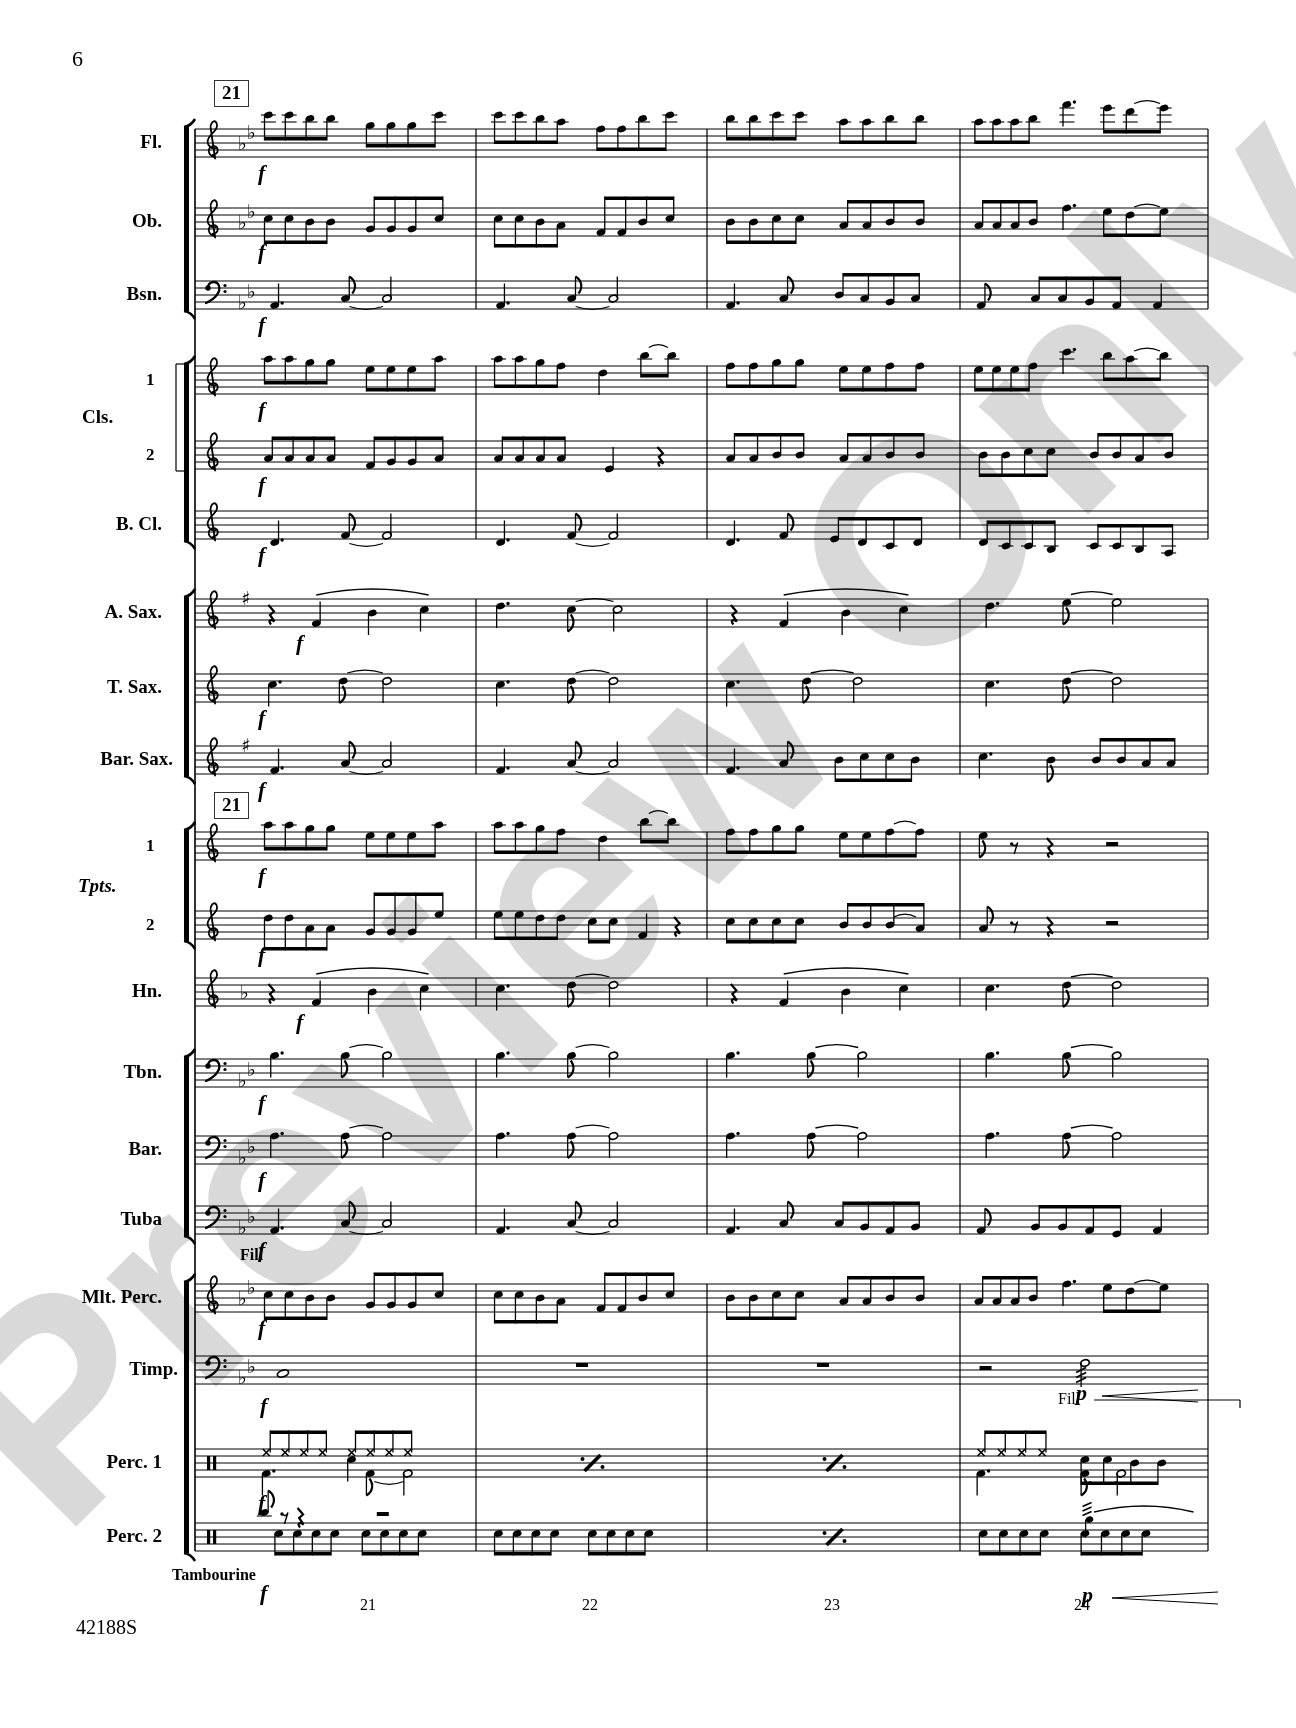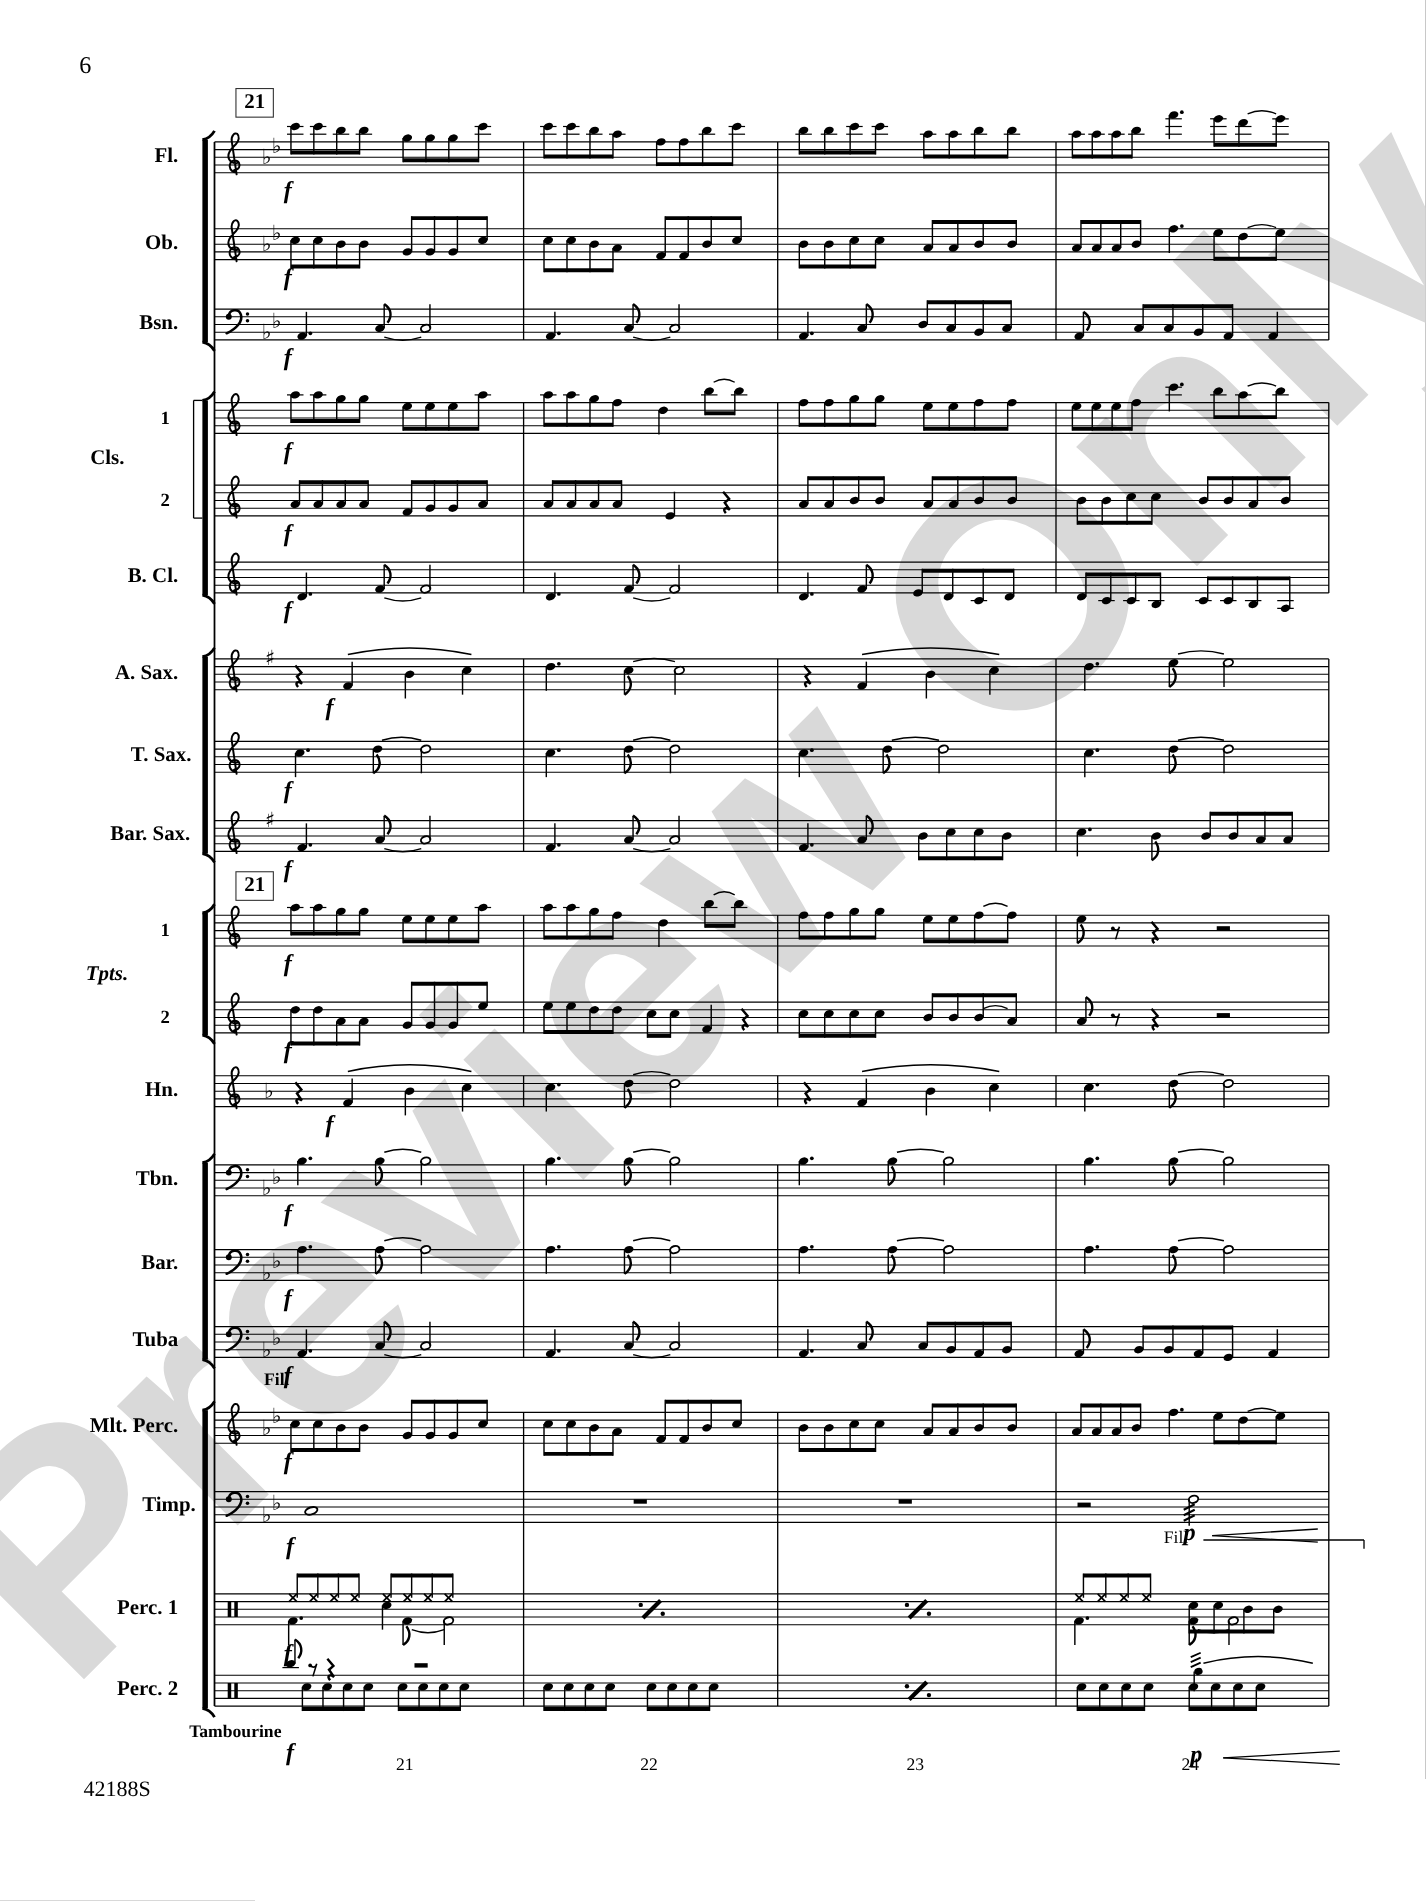--- a/index.html
+++ b/index.html
@@ -1372,21 +1372,21 @@
       <div class="ilabel" style="left: 0px; top: 283px;">Bsn.</div>
       <div class="dyn" style="left: 258px; top: 312px;">f</div>
       <div class="inum" style="left: 146px; top: 370px;">1</div>
       <div class="dyn" style="left: 258px; top: 397px;">f</div>
       <div class="inum" style="left: 146px; top: 445px;">2</div>
       <div class="dyn" style="left: 258px; top: 472px;">f</div>
       <div class="ilabel" style="left: 0px; top: 513px;">B. Cl.</div>
       <div class="dyn" style="left: 258px; top: 542px;">f</div>
       <div class="ilabel" style="left: 0px; top: 601px;">A. Sax.</div>
       <div class="dyn" style="left: 296px; top: 630px;">f</div>
-      <div class="ilabel" style="left: 12px; top: 676px; font-family: Liberation Serif, serif;">T. Sax.</div>
+      <div class="ilabel" style="left: 0px; top: 676px; font-family: Liberation Serif, serif;">T. Sax.</div>
       <div class="dyn" style="left: 258px; top: 705px;">f</div>
       <div class="ilabel" style="left: 0px; top: 748px; padding-left: 11px;">Bar. Sax.</div>
       <div class="dyn" style="left: 258px; top: 777px;">f</div>
       <div class="inum" style="left: 146px; top: 836px;">1</div>
       <div class="dyn" style="left: 258px; top: 863px;">f</div>
       <div class="inum" style="left: 146px; top: 915px;">2</div>
       <div class="dyn" style="left: 258px; top: 942px;">f</div>
       <div class="ilabel" style="left: 0px; top: 980px;">Hn.</div>
       <div class="dyn" style="left: 296px; top: 1009px;">f</div>
       <div class="ilabel" style="left: 0px; top: 1061px;">Tbn.</div>

